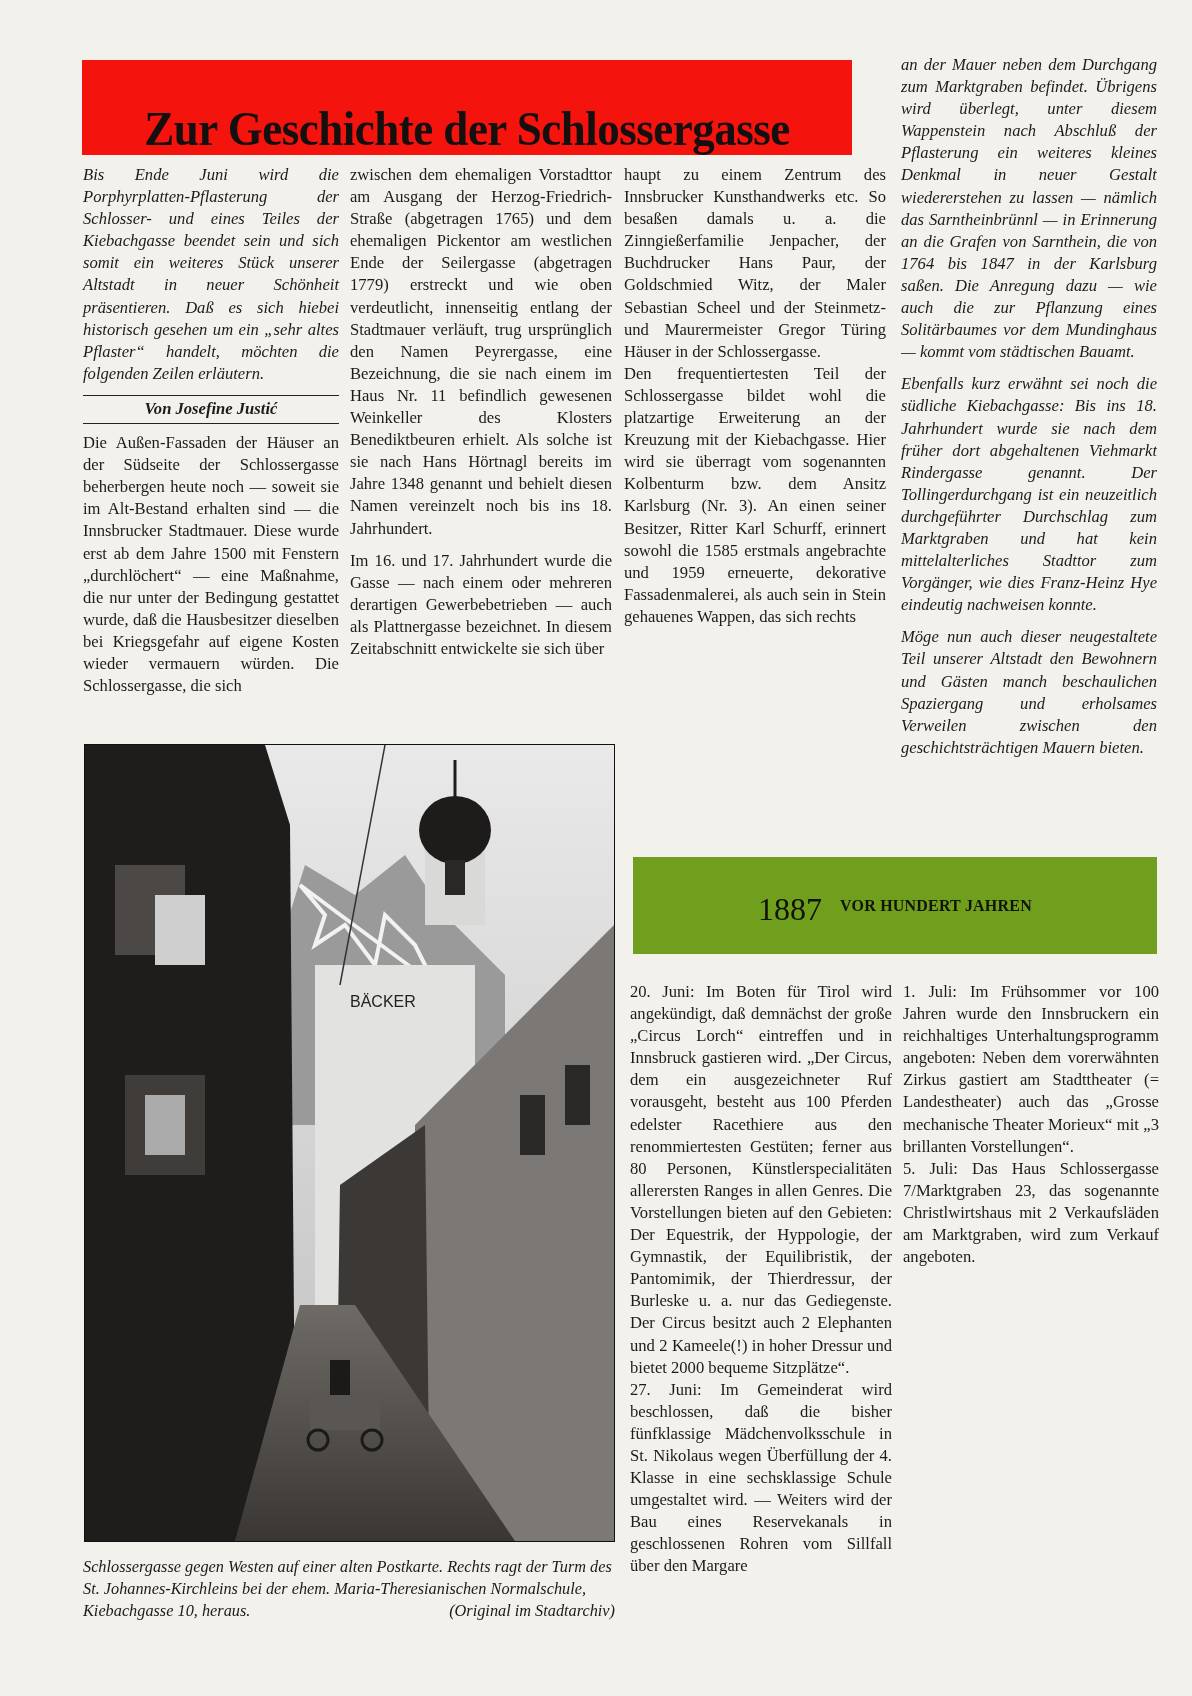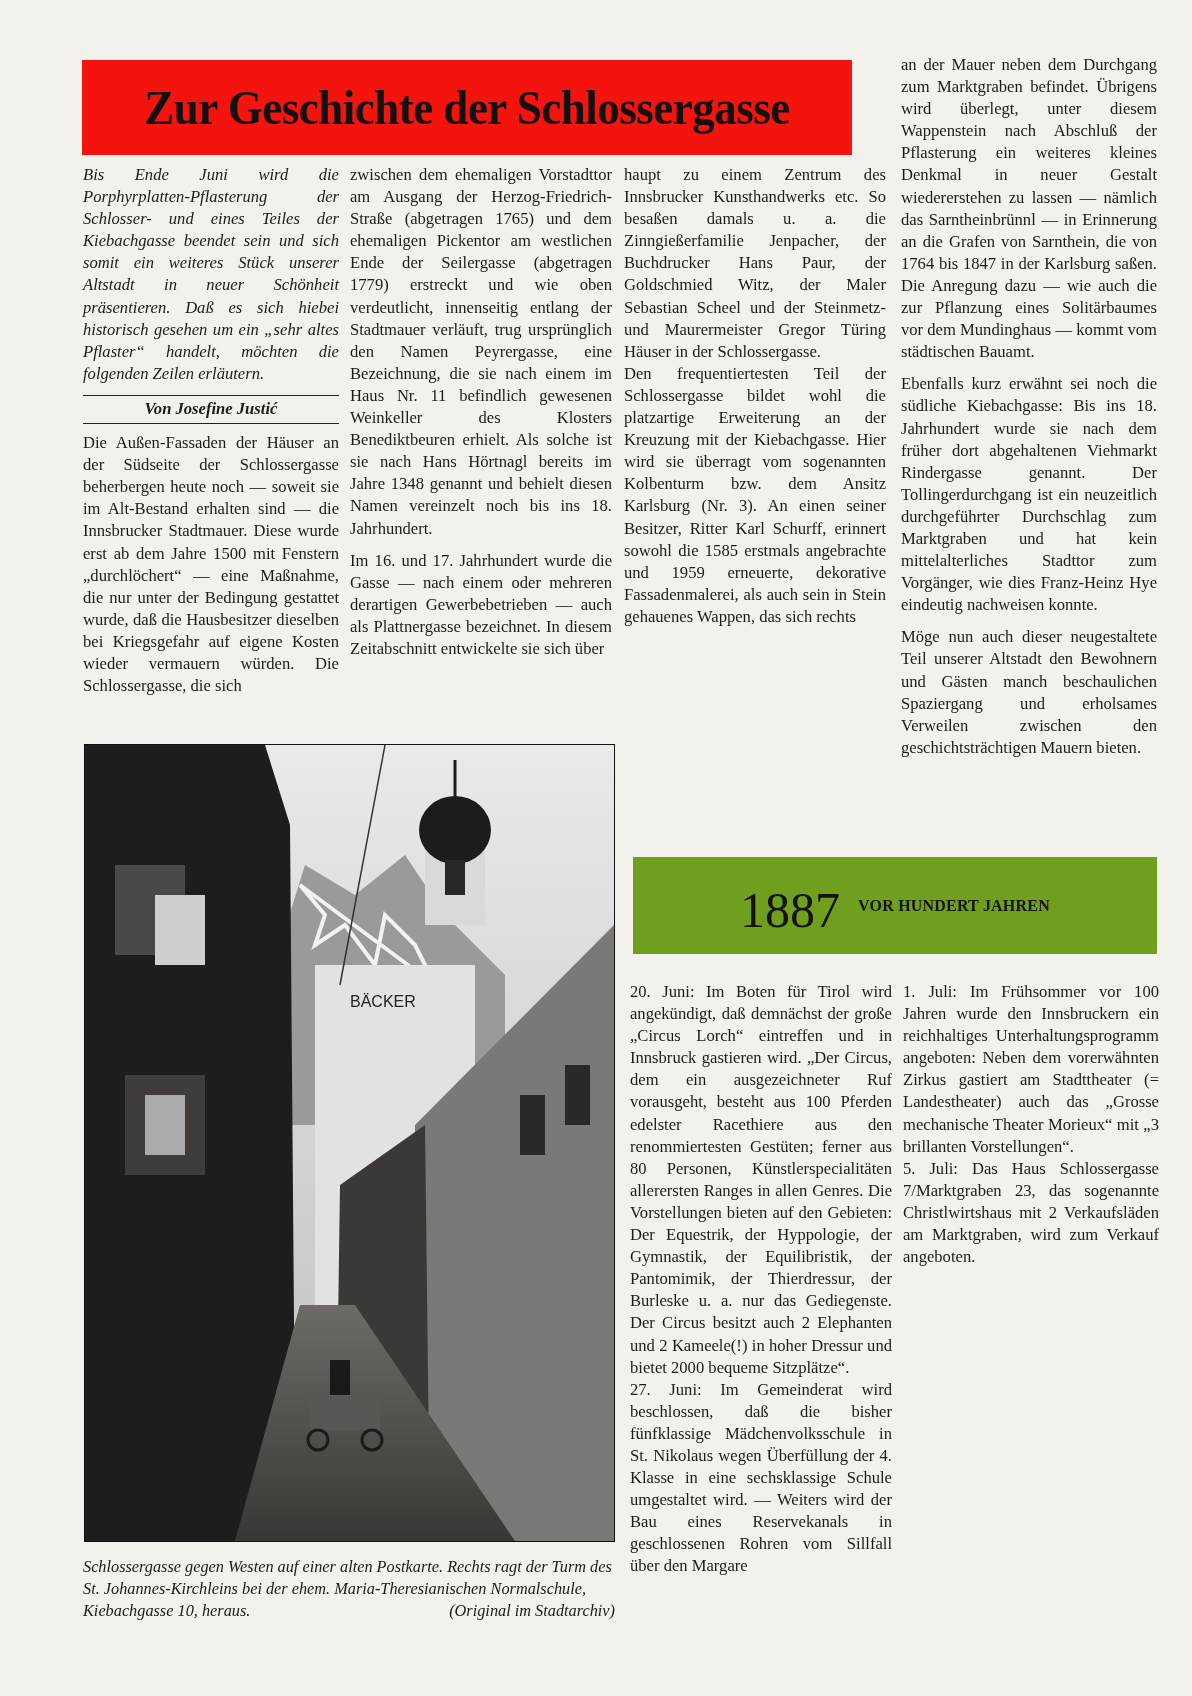--- a/index.html
+++ b/index.html
@@ -6,21 +6,21 @@
   body {
     width: 1192px; height: 1696px; position: relative; overflow: hidden;
     background: #f3f1ec;
     font-family: "Liberation Serif", "DejaVu Serif", serif;
     color: #1d1b19;
   }
   .abs { position: absolute; }
   .headline-bar {
     left: 82px; top: 60px; width: 770px; height: 95px;
     background: #f5130e;
-    display: flex; align-items: center; justify-content: center;
+    display: flex; align-items: flex-end; justify-content: center;
   }
   .headline-bar h1 {
     margin: 0; font-family: "Liberation Serif", serif; font-weight: bold;
     font-size: 45px; letter-spacing: -0.5px; color: #141010;
     transform: scaleY(1.08);
   }
   .col {
     font-size: 16.6px; line-height: 22.1px; text-align: justify;
     hyphens: manual;
   }
@@ -28,36 +28,36 @@
   .col p + p.gap { margin-top: 10px; }
   .lead { font-style: italic; }
   .byline {
     border-top: 1.5px solid #222; border-bottom: 1.5px solid #222;
     text-align: center; font-weight: bold; font-size: 16.6px;
     padding: 2px 0 3px 0; margin: 10px 0 8px 0; font-style: italic;
   }
   .c1 { left: 83px; top: 164px; width: 256px; }
   .c2 { left: 350px; top: 164px; width: 262px; }
   .c3 { left: 624px; top: 164px; width: 262px; }
-  .c4 { left: 901px; top: 54px; width: 256px; }
+  .c4 { left: 901px; top: 54px; width: 256px; font-style: italic; }
   .photo {
     left: 84px; top: 744px; width: 529px; height: 796px;
     background: #eab308; border: 1.5px solid #111; overflow: hidden;
   }
   .caption {
     left: 83px; top: 1556px; width: 532px;
     font-style: italic; font-size: 16.3px; line-height: 22.2px;
   }
   .caption .src { float: right; }
   .green-bar {
     left: 633px; top: 857px; width: 524px; height: 97px;
     background: #6f9f1c;
     display: flex; align-items: center; justify-content: center;
   }
-  .green-bar .year { font-size: 50px; color: #121408; margin-right: 18px; margin-top: 8px; }
+  .green-bar .year { font-size: 32px; color: #121408; margin-right: 18px; margin-top: 8px; }
   .green-bar .sub { font-size: 16px; font-weight: bold; color: #121408; letter-spacing: 0.2px; }
   .c5 { left: 630px; top: 981px; width: 262px; }
   .c6 { left: 903px; top: 981px; width: 256px; }
   .c5 b, .c6 b { font-weight: normal; }
   .sig { float: right; }
 </style>
 </head>
 <body>
 
 <div class="abs headline-bar">

